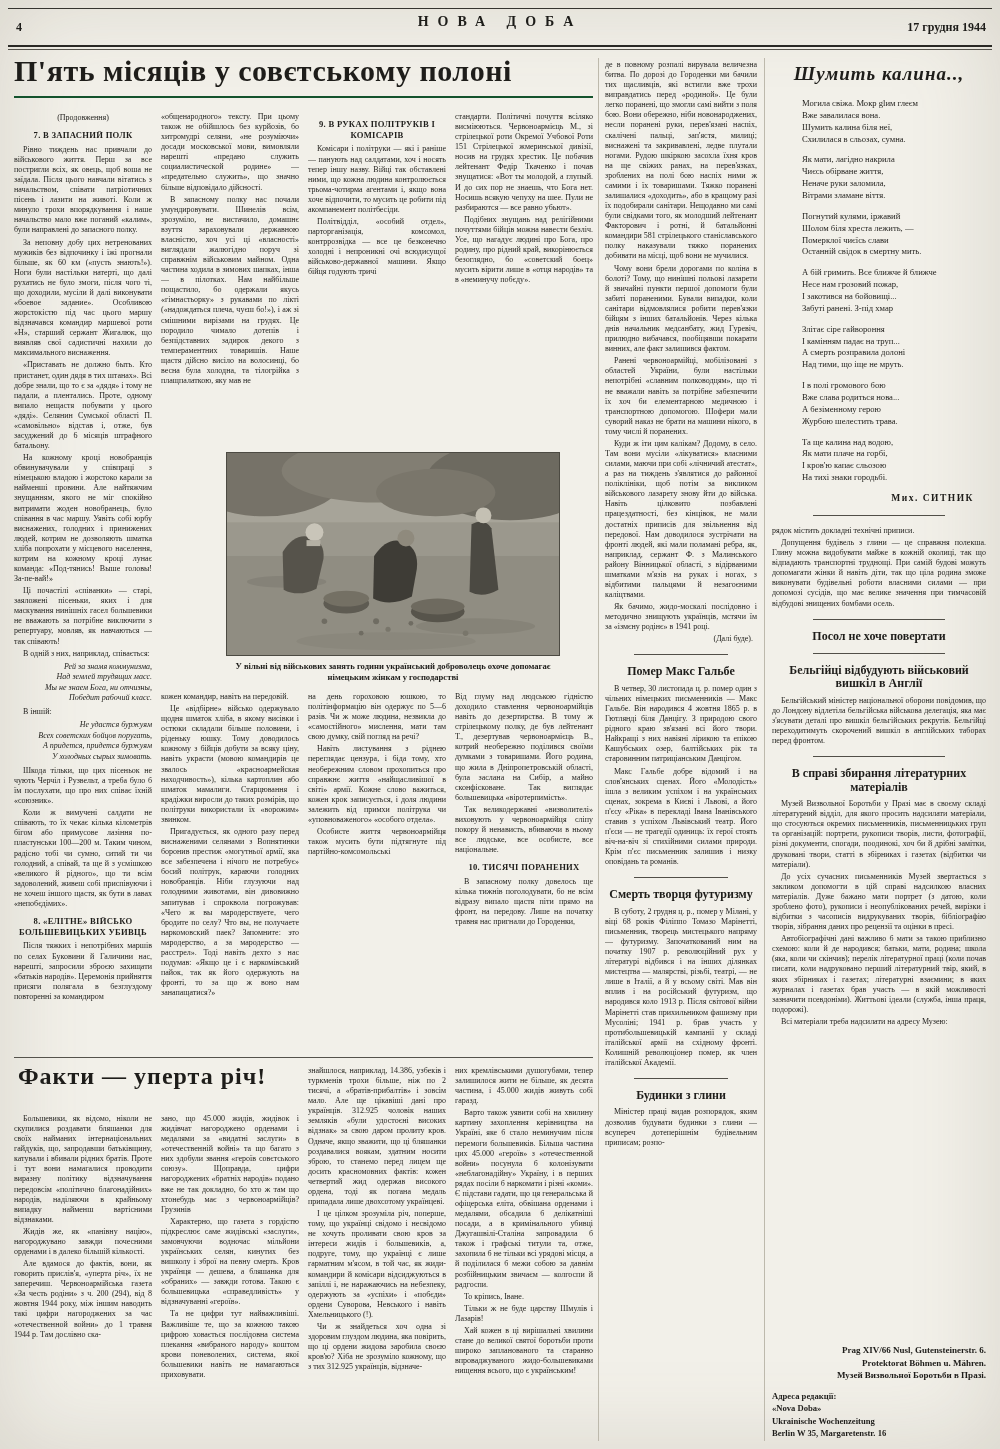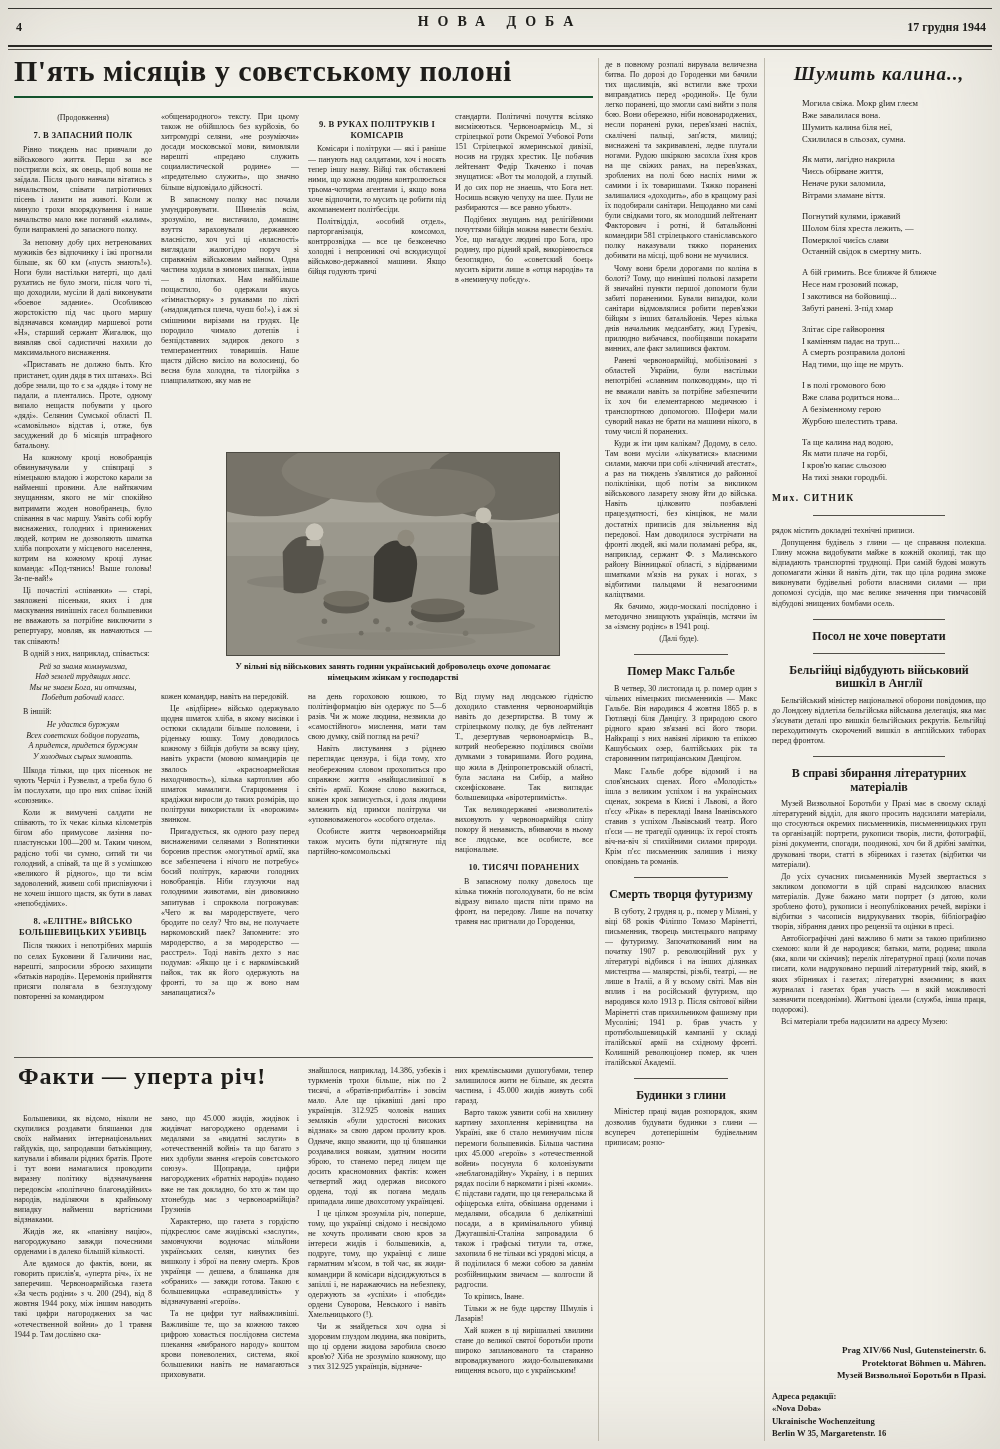--- a/index.html
+++ b/index.html
@@ -32,28 +32,28 @@
 
   .col { position: absolute; overflow: hidden; font-size: 8px; line-height: 1.26;
          text-align: justify; }
   .para { margin: 0 0 2px; text-indent: 9px; }
   .noindent { text-indent: 0; }
   .sec-head { font-weight: bold; text-align: center; font-size: 8.6px; letter-spacing: .3px;
               margin: 7px 3px 4px; text-indent: 0; line-height: 1.25; }
   .art-head { font-weight: bold; text-align: center; font-size: 12px; line-height: 1.12;
               margin: 9px 2px 5px; text-indent: 0; }
   .note-center { text-align: center; margin: 1px 0 2px; }
-  .note-right { text-align: center; margin: 1px 4px 4px 0; }
-  .verse { font-style: italic; text-align: center; white-space: pre-line;
+  .note-right { text-align: right; margin: 1px 4px 4px 0; }
+  .verse { font-style: italic; text-align: right; white-space: pre-line;
            line-height: 1.3; margin: 3px 0 4px; }
   .poem-title { font-weight: bold; font-style: italic; font-size: 19px; text-align: center;
                 margin: 2px 0 12px; letter-spacing: 1px; }
   .poem-verse { white-space: pre-line; font-size: 8.6px; line-height: 1.38; margin: 0 0 9px;
                 padding-left: 30px; text-align: left; }
-  .poem-sig { font-weight: bold; font-size: 9.5px; letter-spacing: 1.5px;
+  .poem-sig { text-align: right; font-weight: bold; font-size: 9.5px; letter-spacing: 1.5px;
               margin: 4px 12px 0 0; }
   .sep-rule { border-top: 1px solid #514f48; width: 62%; margin: 10px auto; }
   .bold-block { font-weight: bold; text-align: right; white-space: pre-line; font-size: 9px;
                 line-height: 1.4; margin: 6px 0; text-indent: 0; }
   .addr-block { text-align: left; white-space: pre-line; font-size: 8.6px; line-height: 1.45;
                 margin: 8px 0 0; font-weight: bold; }
 
   .photo-wrap { position: absolute; left: 226px; top: 452px; width: 334px; margin: 0; }
   .photo-frame { width: 334px; height: 204px; border: 1px solid #4c4a42; background: #a9a69b; }
   .photo-frame svg { display: block; width: 100%; height: 100%; }

